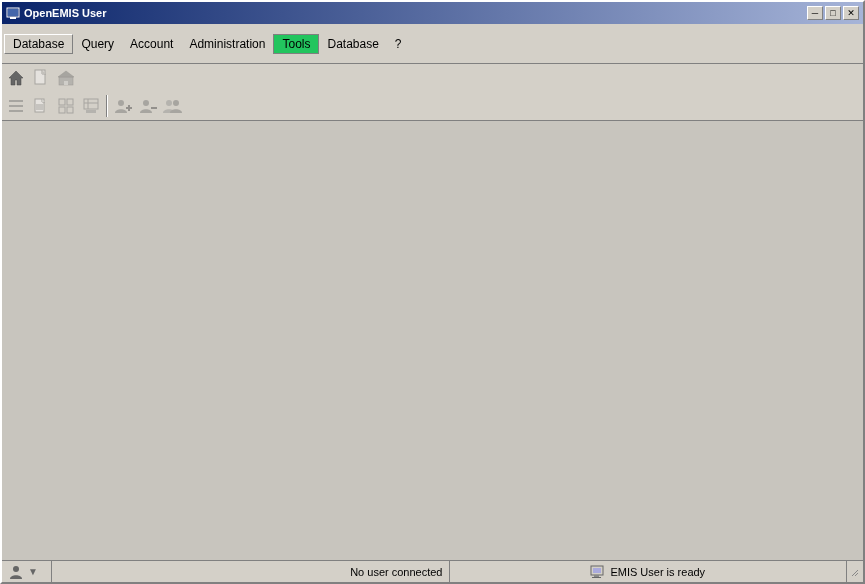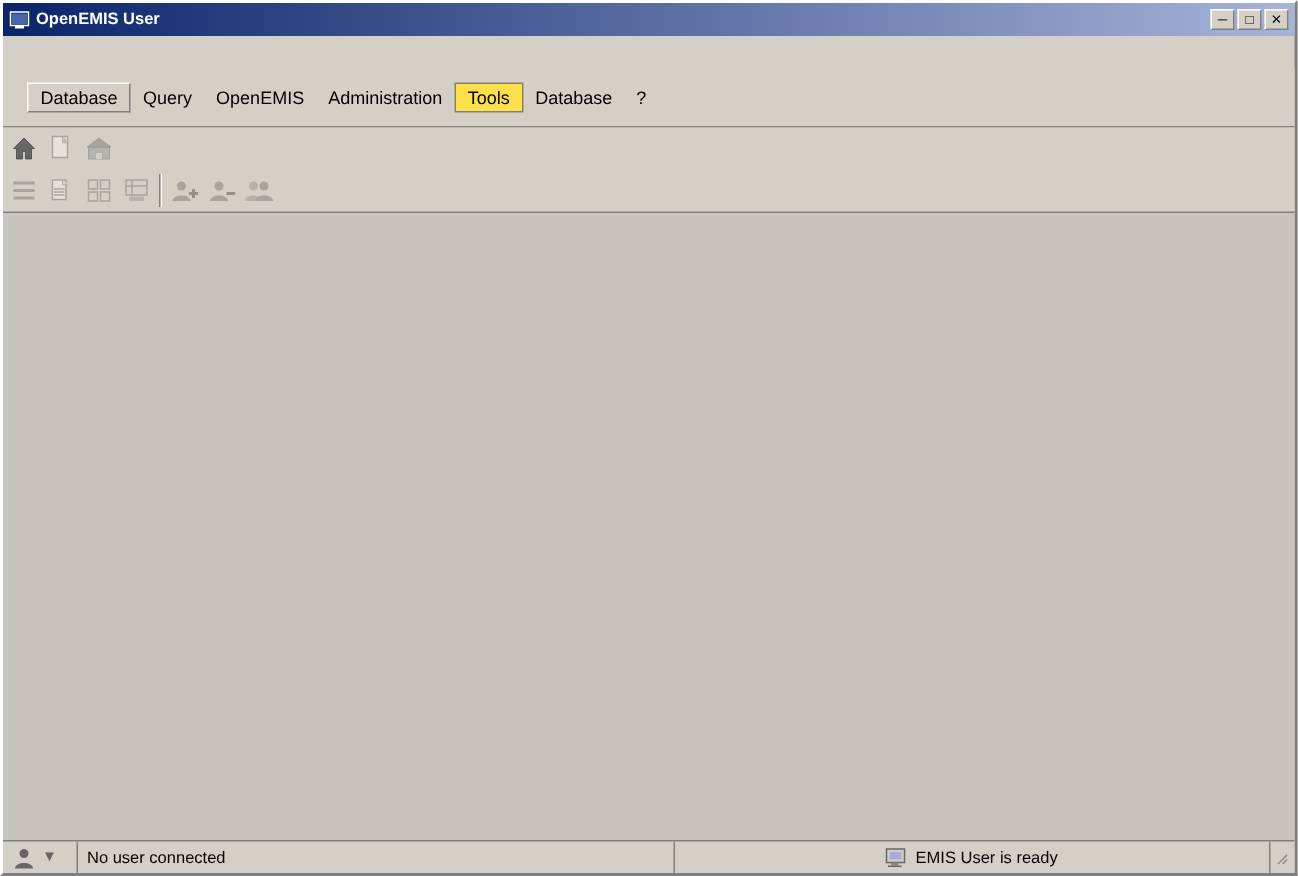--- a/index.html
+++ b/index.html
@@ -67,41 +67,40 @@
       cursor: pointer;
       color: #000;
     }
 
     
     .menu-bar {
       background: #d4d0c8;
       height: 40px;
       display: flex;
       align-items: center;
-      padding: 0 16px;
+      padding: 0 2px;
       flex-shrink: 0;
       border-bottom: 1px solid #808080;
-      margin-top: 21px;
     }
     .menu-item {
       padding: 2px 8px;
       font-size: 12px;
       cursor: pointer;
       white-space: nowrap;
       color: #000;
     }
     .menu-item.active {
       border: 1px solid #808080;
       border-top-color: #ffffff;
       border-left-color: #ffffff;
       background: #d4d0c8;
     }
     .menu-item.selected {
       border: 1px solid #808080;
-      background: #fde047;
+      background: #22c55e;
     }
 
     
     .toolbars {
       background: #d4d0c8;
       flex-shrink: 0;
       border-bottom: 1px solid #808080;
     }
 
     
@@ -163,21 +162,21 @@
       gap: 4px;
     }
     .status-section:last-child {
       border-right: none;
     }
     .status-section.first {
       width: 50px;
     }
     .status-section.middle {
       flex: 1;
-      justify-content: flex-start;
+      justify-content: flex-end;
     }
     .status-section.right-section {
       flex: 1;
       justify-content: center;
     }
     .status-icon {
       width: 16px;
       height: 16px;
       display: flex;
       align-items: center;
@@ -203,21 +202,21 @@
     <div class="title-bar-controls">
       <div class="title-btn">─</div>
       <div class="title-btn">□</div>
       <div class="title-btn">✕</div>
     </div>
   </div>
 
   <div class="menu-bar">
     <div class="menu-item active">Database</div>
     <div class="menu-item">Query</div>
-    <div class="menu-item">OpenEMIS</div>
+    <div class="menu-item">Account</div>
     <div class="menu-item">Administration</div>
     <div class="menu-item selected">Tools</div>
     <div class="menu-item">Database</div>
     <div class="menu-item">?</div>
   </div>
 
   <div class="toolbars">
 
     <div class="toolbar-row">
 

